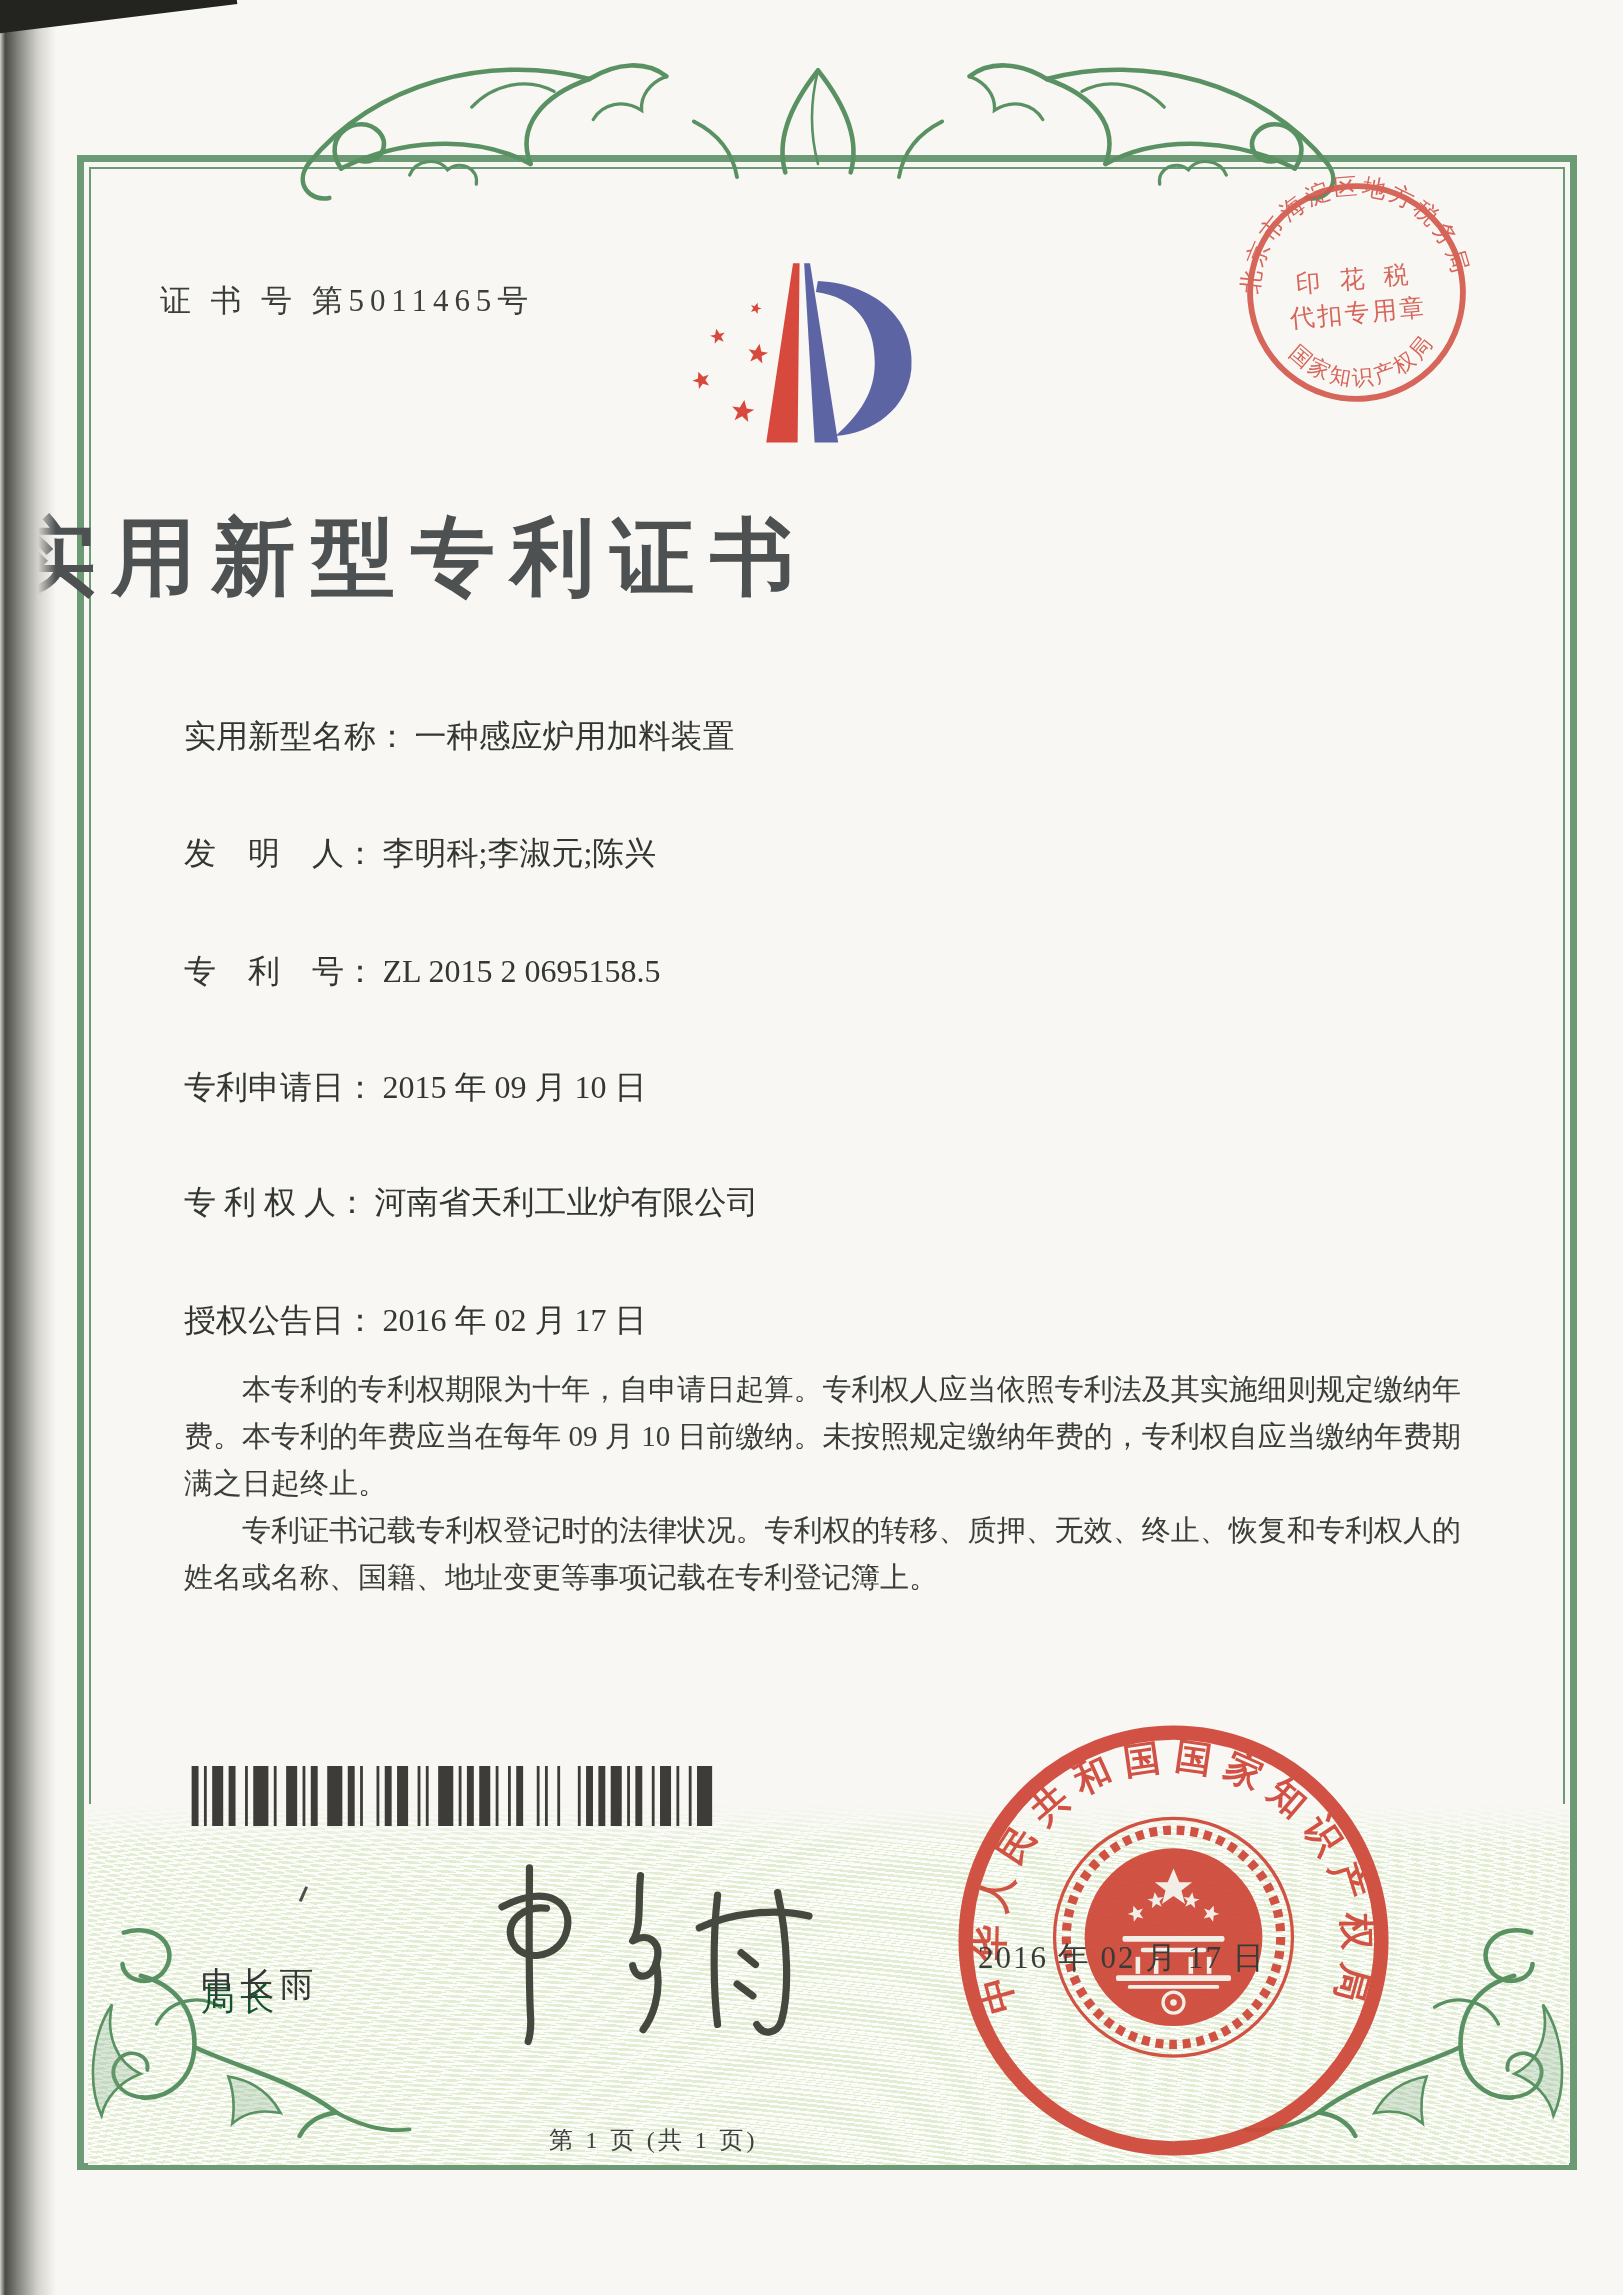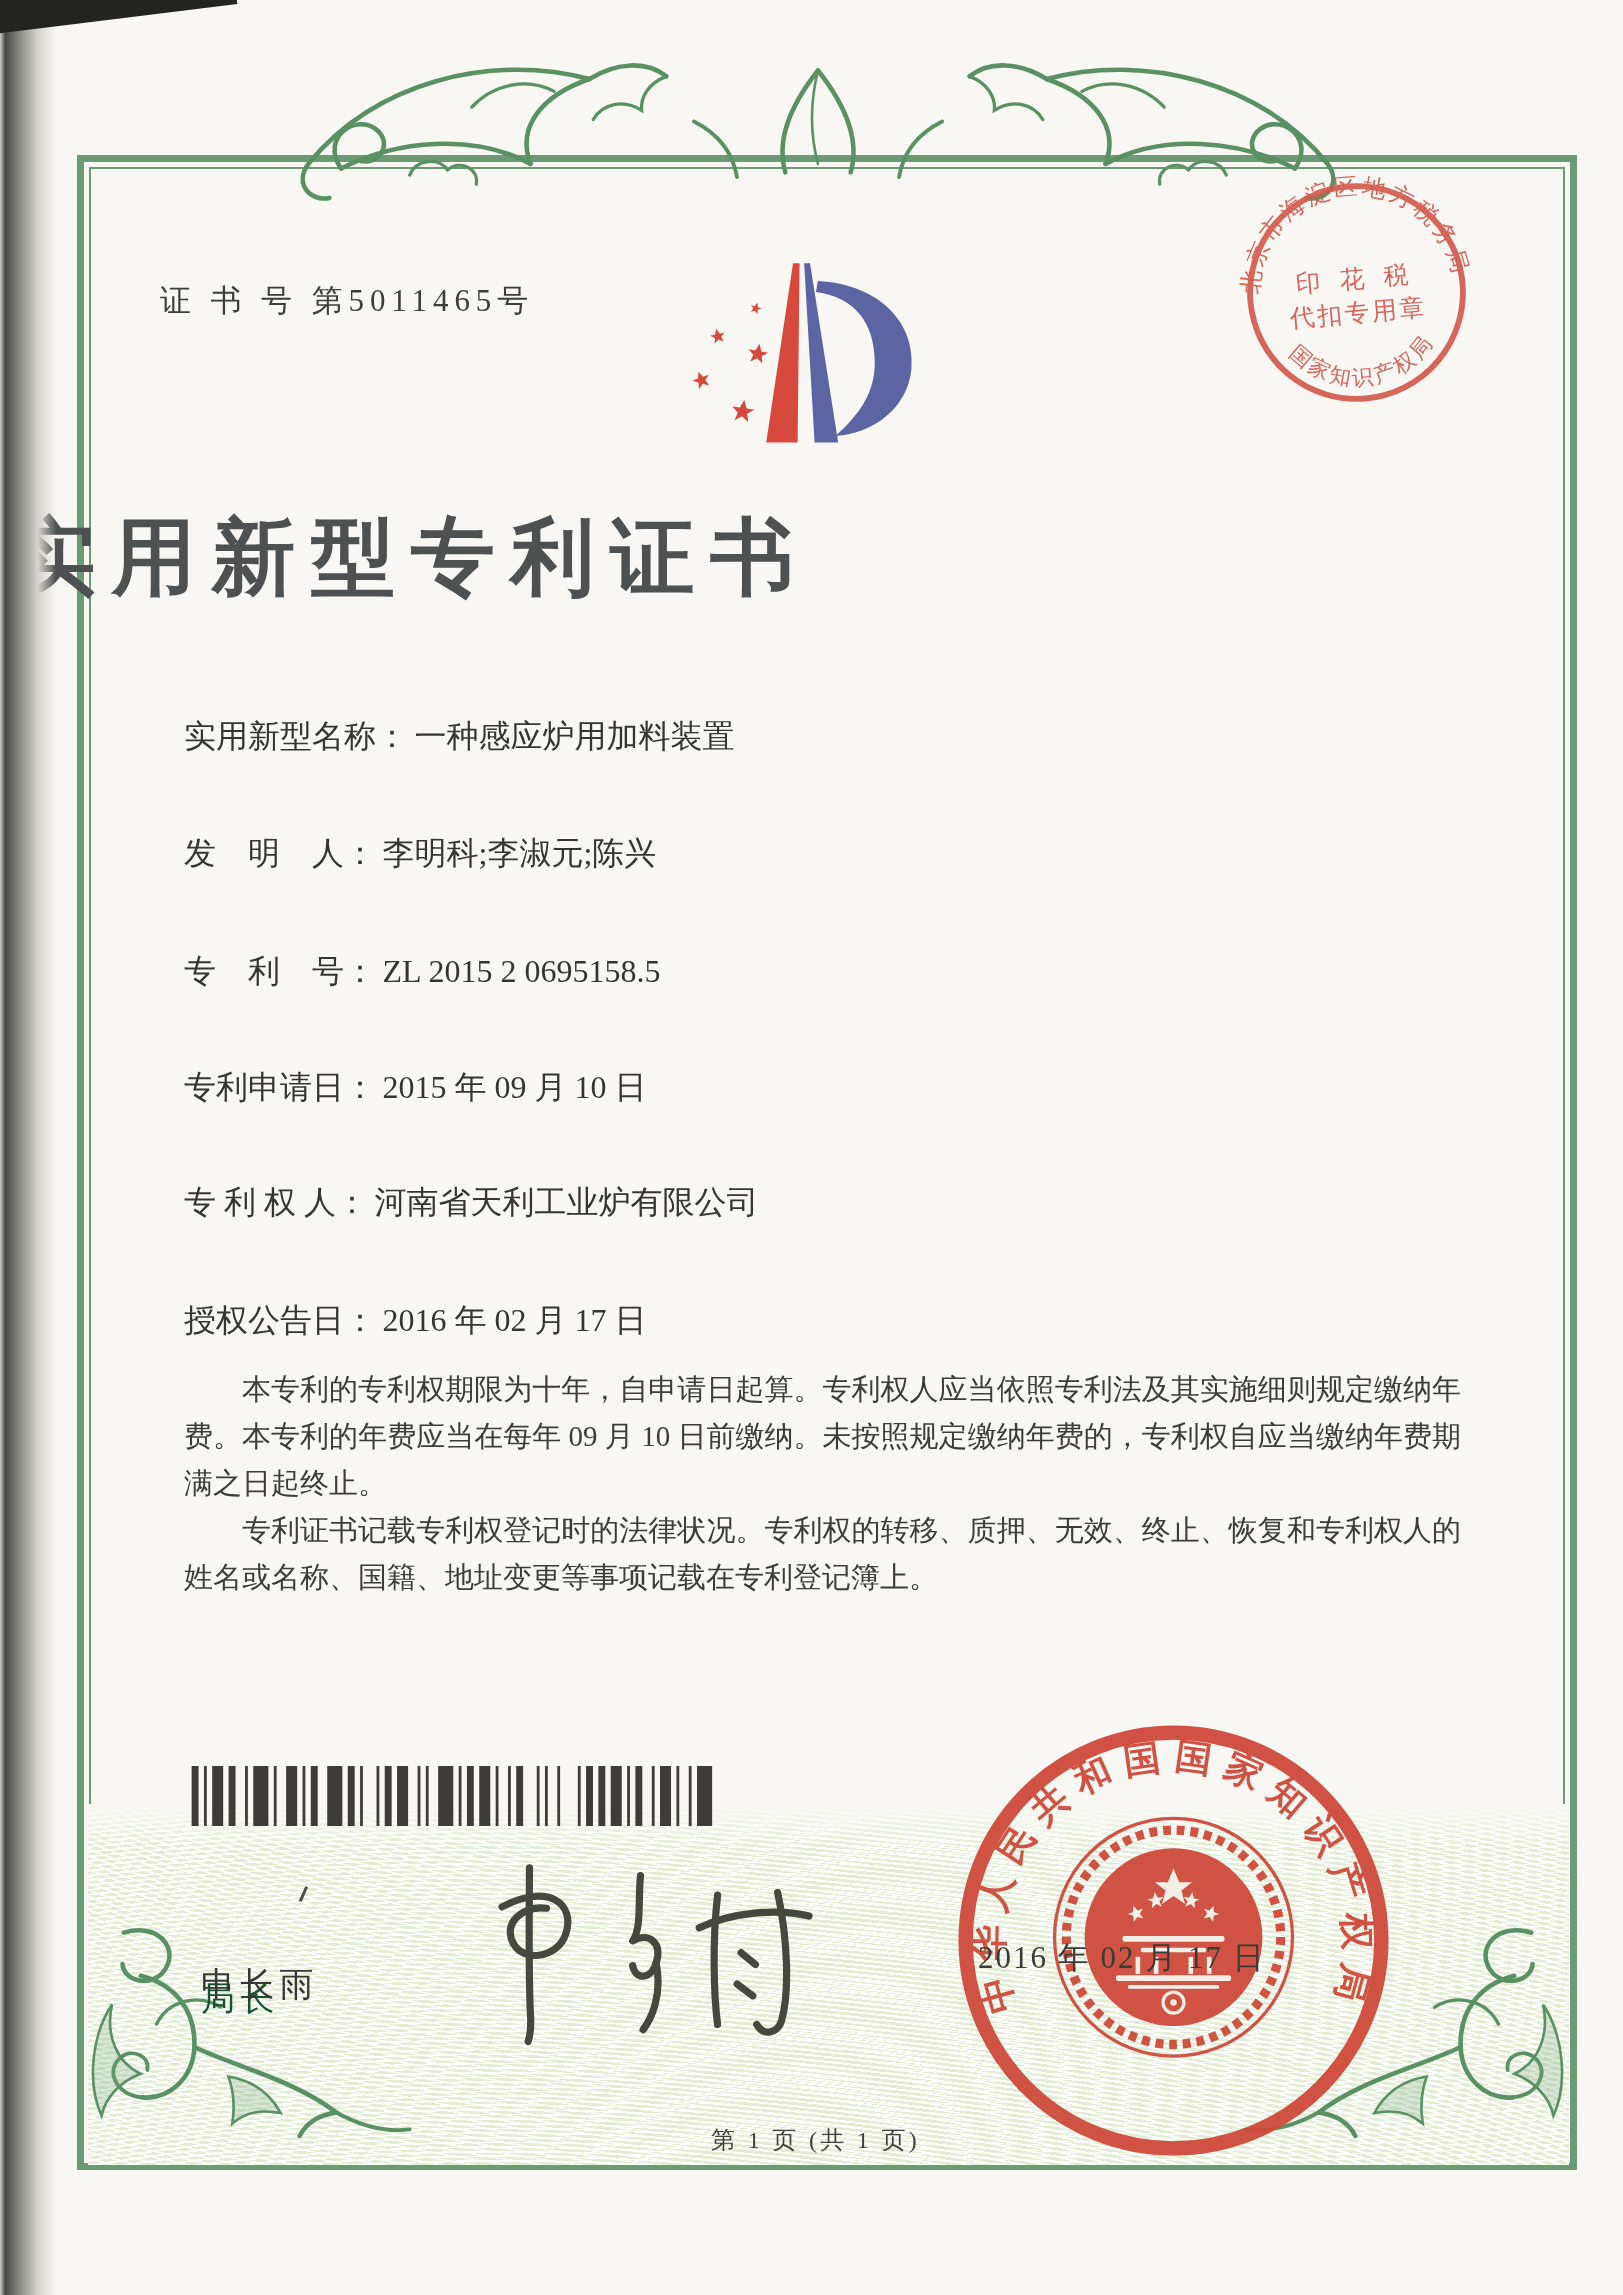--- a/index.html
+++ b/index.html
@@ -37,21 +37,21 @@
       #e2edd4;
   }
   .guilloche-fade{position:absolute;left:88px;top:1804px;width:1481px;height:46px;z-index:2;
     background:linear-gradient(#f8f7f3,rgba(248,247,243,0));}
   .director-label{position:absolute;left:201px;top:1976px;font-size:34px;color:#14532d;z-index:4;letter-spacing:5.2px;}
   .director-name{position:absolute;left:201px;top:1962px;font-size:34px;color:#353834;z-index:4;letter-spacing:5.2px;}
   .caret-mark{position:absolute;left:302px;top:1886px;width:2.6px;height:15.7px;background:#4b4e49;transform:rotate(24deg);z-index:4;}
   .sig-svg{position:absolute;left:451px;top:1856px;z-index:4;}
   .seal-svg{position:absolute;left:948px;top:1715px;z-index:4;opacity:.95;}
   .seal-date{position:absolute;left:978px;top:1937px;font-size:31px;letter-spacing:2px;color:#393b37;z-index:5;white-space:nowrap;}
-  .page-footer{position:absolute;left:580px;top:2124px;width:340px;text-align:right;font-size:24px;letter-spacing:3.3px;color:#3e413d;z-index:5;}
+  .page-footer{position:absolute;left:549px;top:2124px;width:340px;text-align:left;font-size:24px;letter-spacing:3.3px;color:#3e413d;z-index:5;}
   .ornament{position:absolute;z-index:3;}
   .orn-stroke{fill:none;stroke:#5a9163;stroke-width:7;stroke-linecap:round;}
   .orn-fill{fill:#7aa981;fill-opacity:.28;stroke:#5a9163;stroke-width:4;}
   .stamp-svg{position:absolute;left:1239px;top:175px;z-index:3;opacity:.92;transform:rotate(-5deg);}
   .stamp-svg text{font-family:"Liberation Serif","DejaVu Serif",serif;fill:#d4594e;}
   .seal-svg text{font-family:"Liberation Serif","DejaVu Serif",serif;fill:#cf4a3b;font-weight:bold;}
   .logo-svg{position:absolute;left:664px;top:245px;z-index:3;}
 </style>
 </head>
 <body>

